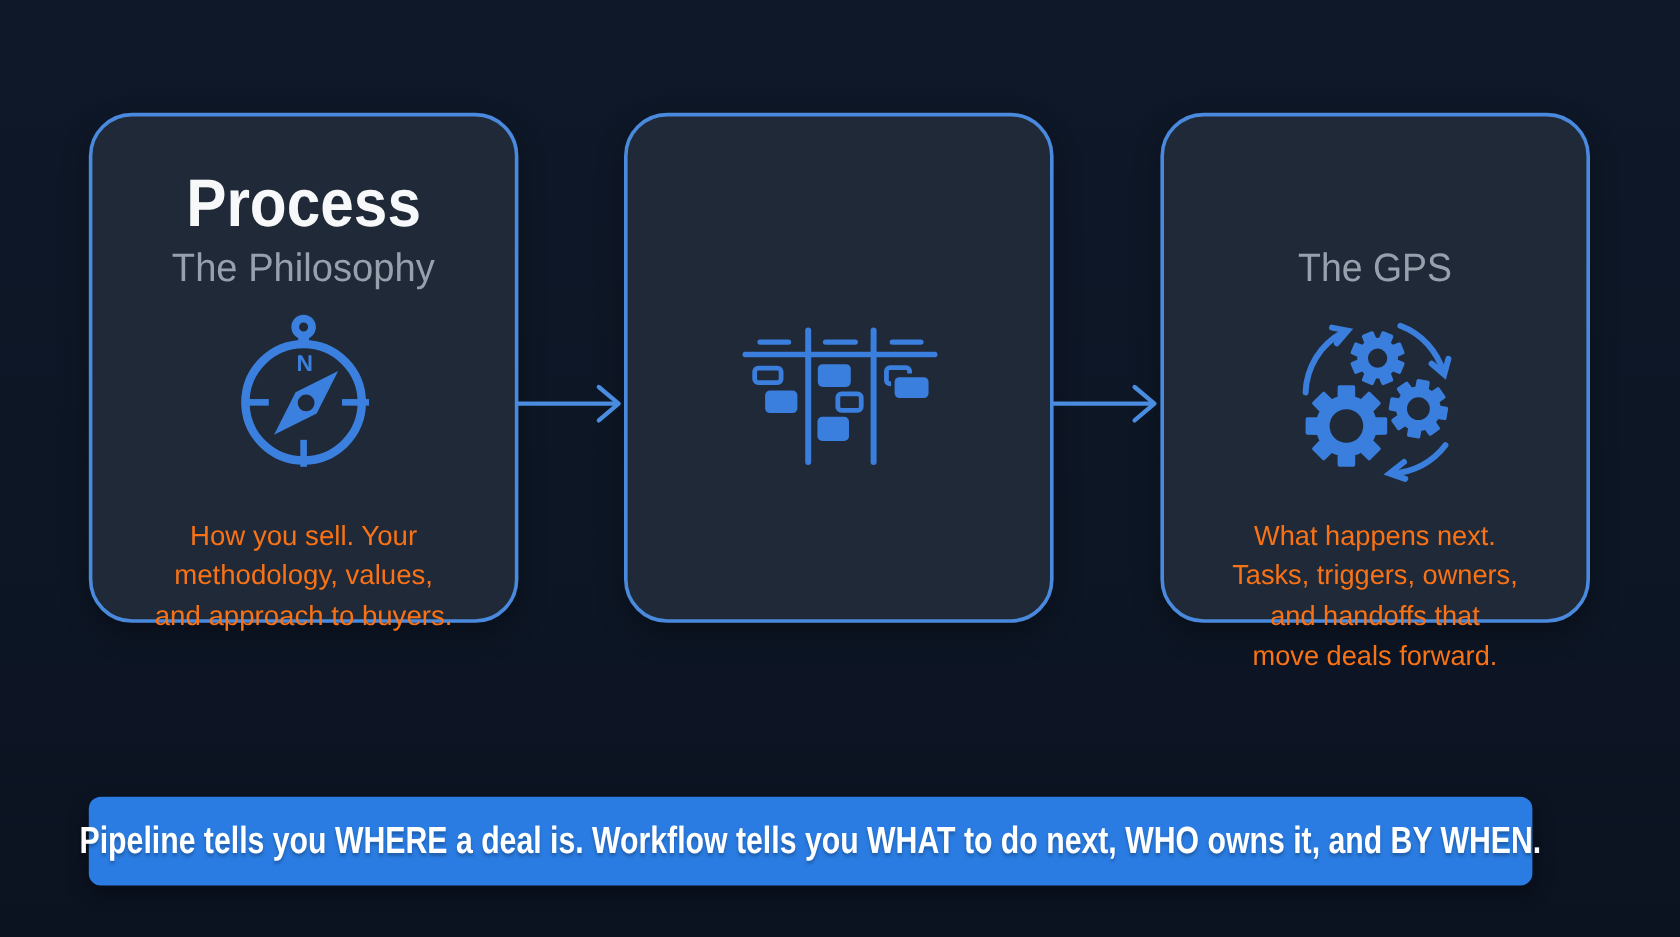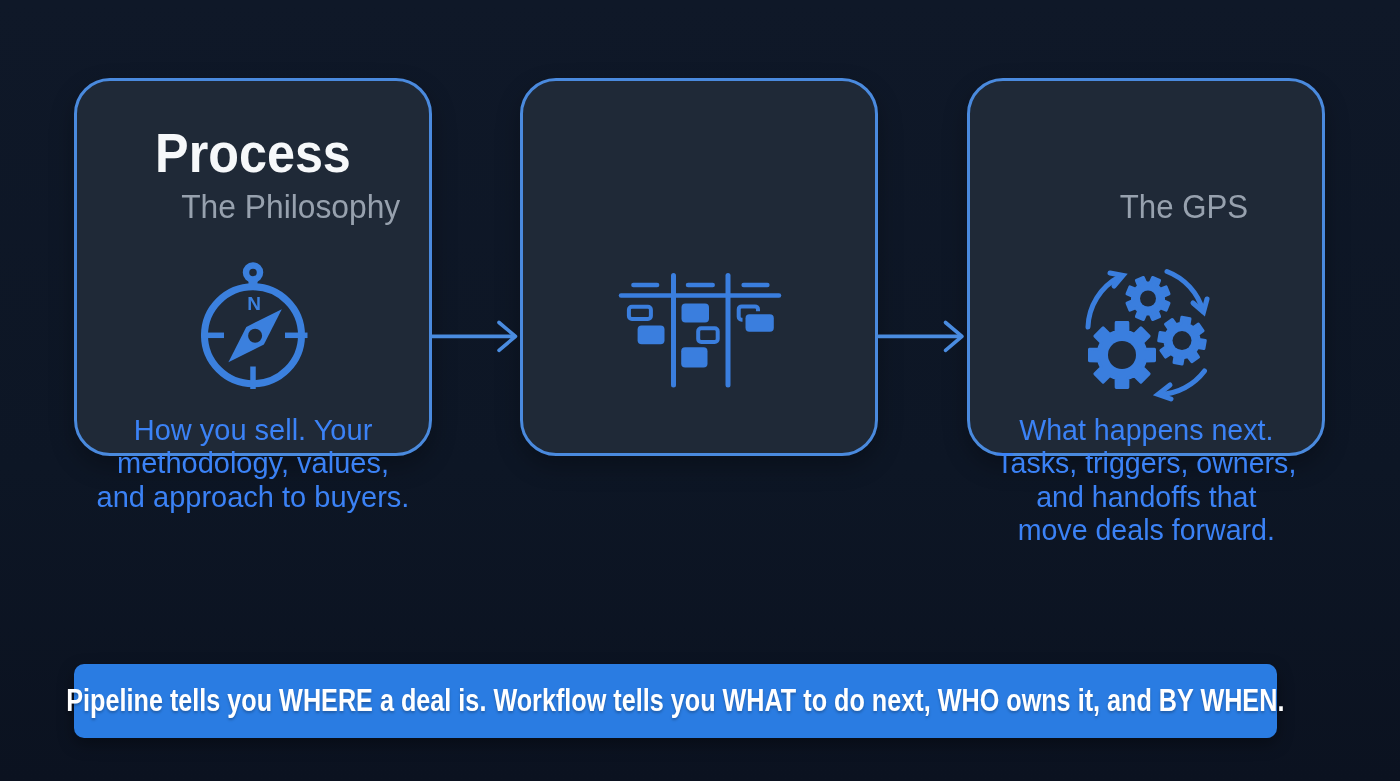--- a/index.html
+++ b/index.html
@@ -1,26 +1,26 @@
 <!DOCTYPE html>
 <html><head><meta charset="utf-8"><style>
   * { margin:0; padding:0; box-sizing:border-box; }
   html,body { width:1400px; height:781px; overflow:hidden; }
   body { font-family:"Liberation Sans",sans-serif; position:relative;
          background:linear-gradient(180deg,#0f1828 0%,#0d1625 60%,#0b1220 100%); }
-  .card { position:absolute; top:78px; width:358px; height:378px;
+  .card { position:absolute; top:94px; width:358px; height:425px;
           background:#1f2937; border:3.5px solid #4a8ade; border-radius:36px; box-shadow:0 10px 24px rgba(0,0,0,0.28); }
   .title { position:absolute; top:44.3px; width:100%; text-align:center;
            font-size:56px; font-weight:bold; color:#f6f8fa; line-height:1; white-space:nowrap; }
   .title span { display:inline-block; transform-origin:center; }
   .sub { position:absolute; top:109.3px; width:100%; text-align:center;
-         font-size:33px; color:#97a1ae; line-height:1; white-space:nowrap;margin-left:38px; }
+         font-size:33px; color:#97a1ae; line-height:1; white-space:nowrap; }
   .sub span { display:inline-block; transform-origin:center; }
   .body { position:absolute; top:332.8px; width:100%; text-align:center;
-          font-size:29px; color:#3b82f6; line-height:33.5px; }
+          font-size:23px; color:#f97316; line-height:33.5px; }
   .body span { display:inline-block; transform-origin:center; }
   .banner { position:absolute; left:74px; top:664px; width:1203px; height:73.5px;
             background:#2a7ce2; box-shadow:0 6px 16px rgba(0,0,0,0.35); border-radius:10px; display:flex; align-items:center; justify-content:center; }
   .banner span { font-size:31.5px; font-weight:bold; color:#ffffff; white-space:nowrap;
                  display:inline-block; transform:scaleX(0.8); transform-origin:center;
                  text-shadow:0 2px 3px rgba(0,0,0,0.25); }
 </style></head>
 <body>
 
 <div class="card" style="left:74px">

